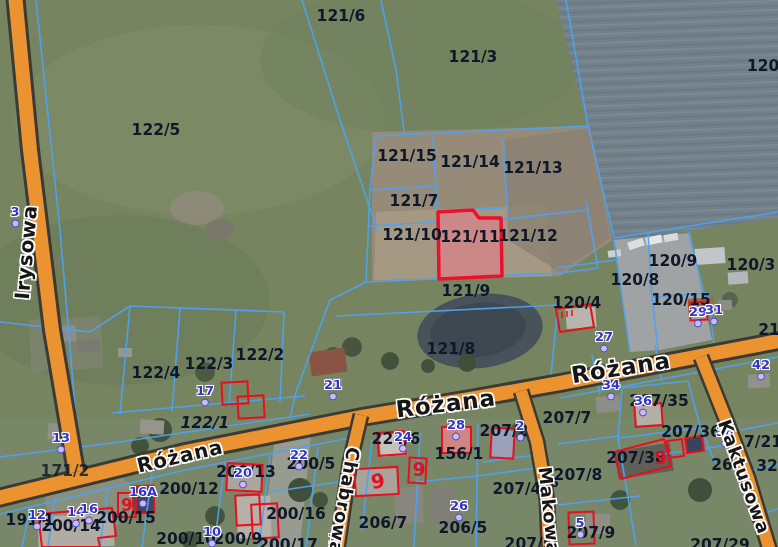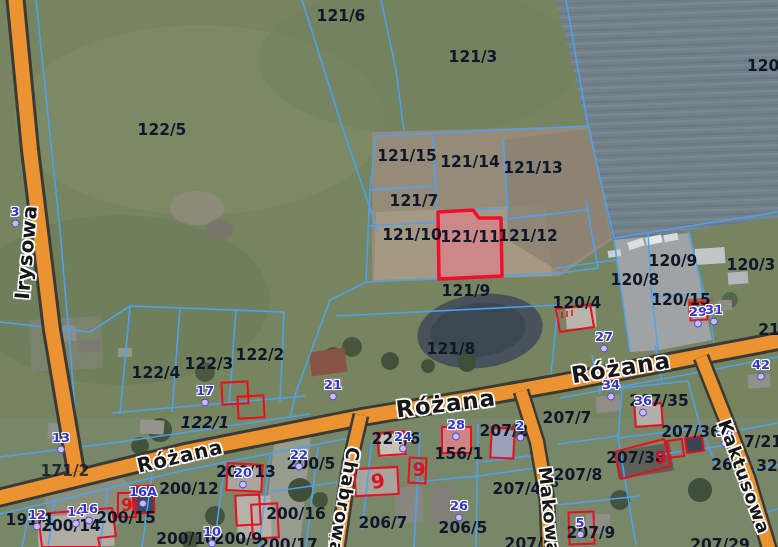--- a/index.html
+++ b/index.html
@@ -204,21 +204,21 @@
         <rect x="690" y="302" width="17" height="18" fill="none" stroke="#e8101e" stroke-width="2" transform="rotate(-3 698.5 311)"></rect>
       </g>
     <g id="layer-highlight">
         <path d="M 438,212 L 473,210 L 479,218 L 501,218 L 502,276 L 439,279 Z" fill="rgba(244,120,138,0.5)" stroke="#ee0f2d" stroke-width="3.5" stroke-linejoin="round"></path>
       </g>
   </svg>
   <div id="label-layer">
       <span class="plabel" style="left: 341px; top: 17px;">121/6</span>
       <span class="plabel" style="left: 473px; top: 28px; margin-top: 30px;">121/3</span>
       <span class="plabel" style="left: 766px; top: 67px;">120/</span>
-      <span class="plabel" style="left: 162px; top: 131px;">122/5</span>
+      <span class="plabel" style="left: 156px; top: 131px;">122/5</span>
       <span class="plabel" style="left: 407px; top: 157px;">121/15</span>
       <span class="plabel" style="left: 470px; top: 163px;">121/14</span>
       <span class="plabel" style="left: 533px; top: 169px;">121/13</span>
       <span class="plabel" style="left: 414px; top: 202px;">121/7</span>
       <span class="plabel" style="left: 412px; top: 236px;">121/10</span>
       <span class="plabel" style="left: 470px; top: 238px;">121/11</span>
       <span class="plabel" style="left: 528px; top: 237px;">121/12</span>
       <span class="plabel" style="left: 466px; top: 292px;">121/9</span>
       <span class="plabel" style="left: 451px; top: 350px;">121/8</span>
       <span class="plabel" style="left: 673px; top: 262px;">120/9</span>

